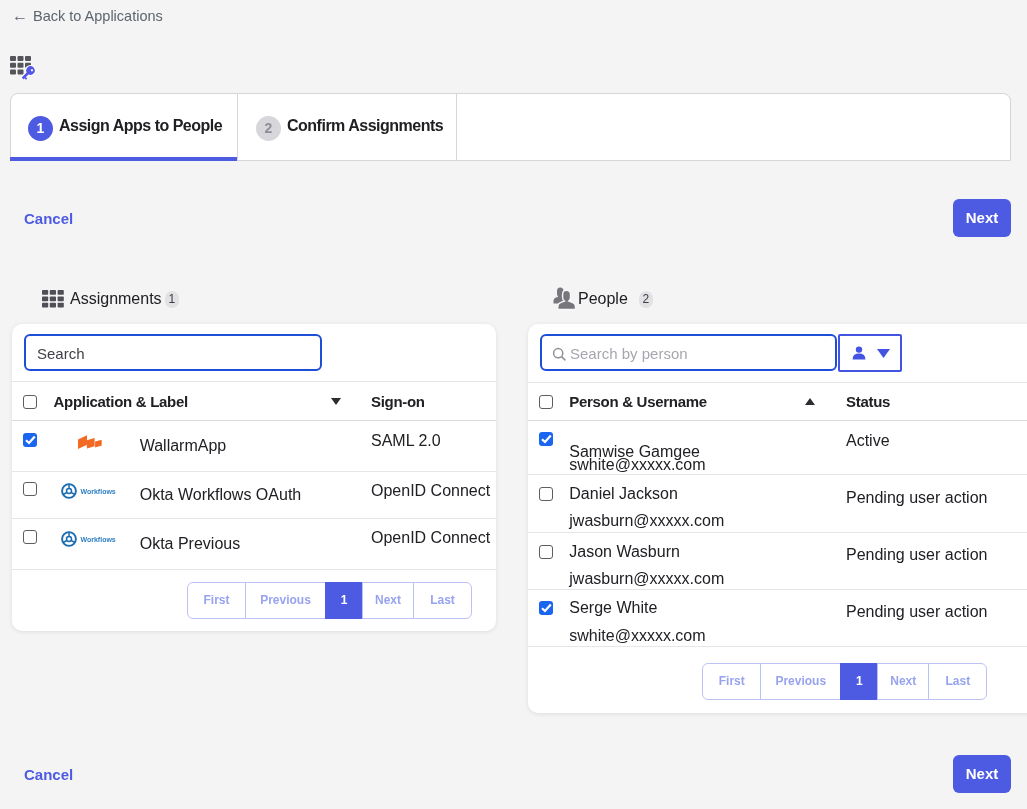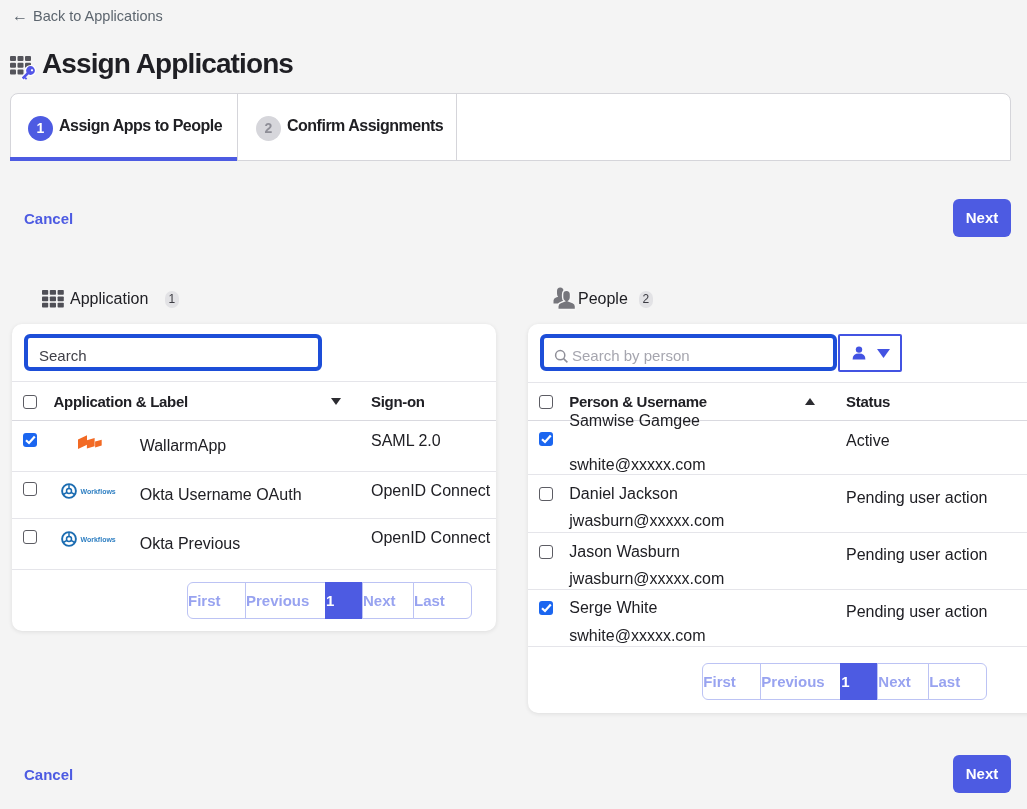--- a/index.html
+++ b/index.html
@@ -13,30 +13,30 @@
   .underline { position:absolute; left:-1px; bottom:-1px; width:227px; height:4px; background:#4d5be2; }
   .stepc { position:absolute; width:25px; height:25px; border-radius:50%; top:22px; text-align:center; line-height:25px; font-size:14px; font-weight:bold; }
   .s1 { left:17px; background:#4d5be2; color:#fff; }
   .s2 { left:245px; background:#d6d6db; color:#8e8e97; }
   .tabtext { position:absolute; top:22.5px; font-size:16px; font-weight:bold; color:#202024; letter-spacing:-0.5px; }
   .cancel { font-size:15px; font-weight:bold; color:#4d5be2; }
   .nextbtn { width:58px; height:38px; background:#4d5be2; border-radius:6px; color:#fff; font-size:15px; font-weight:bold; text-align:center; line-height:38px; }
   .sechead { font-size:16px; color:#202025; line-height:19px; }
   .badge { background:#e2e2e5; border-radius:8px; font-size:12px; color:#3c3c43; min-width:6px; padding:0 3.5px; height:17px; text-align:center; line-height:17px; }
   .card { background:#fff; border-radius:10px; box-shadow:0 1px 4px rgba(29,29,33,.10); }
-  .srch { border:4px solid #1d4ed8; border-radius:6px; background:#fff; }
+  .srch { border:2px solid #1d4ed8; border-radius:6px; background:#fff; }
   .srch .txt { position:absolute; left:11px; top:0; line-height:35px; font-size:15px; color:#3f3f47; }
   .hline { position:absolute; left:0; width:100%; height:1px; background:#e5e5ea; }
   .cb { position:absolute; width:14px; height:14px; border:1.4px solid #5c5c63; border-radius:3px; background:#fff; }
   .cb.on { border:none; background:#1b66f0; }
   .cb.on svg { position:absolute; left:1.5px; top:2px; }
   .thead { font-size:15px; font-weight:bold; color:#202025; line-height:18px; letter-spacing:-0.3px; }
   .cell { font-size:16px; color:#202025; line-height:18px; }
   .pag { position:absolute; display:flex; height:37px; }
-  .pag .pb { height:37px; border:1px solid #bcc3f4; background:#fff; color:#98a3f0; font-size:15px; font-weight:bold; text-align:left; line-height:35px; margin-left:-1px; }
+  .pag .pb { height:37px; border:1px solid #bcc3f4; background:#fff; color:#98a3f0; font-size:12px; font-weight:bold; text-align:center; line-height:35px; margin-left:-1px; }
   .pag .pb:first-child { border-radius:6px 0 0 6px; margin-left:0; }
   .pag .pb:last-child { border-radius:0 6px 6px 0; }
   .pag .pb.act { background:#4d5be2; color:#fff; border-color:#4d5be2; }
 </style>
 </head>
 <body>
 <div class="page">
   <div class="abs back"><span style="font-size:16px;letter-spacing:0">←</span><span style="margin-left:5px">Back to Applications</span></div>
 
   <svg class="abs" style="left:9px;top:55px" width="30" height="28" viewBox="0 0 30 28">
@@ -52,21 +52,20 @@
     </g>
     <g transform="translate(21.5,15.5) rotate(45)">
       <circle cx="0" cy="0" r="5.6" fill="#fff"></circle>
       <rect x="-2.1" y="3" width="4.2" height="9.5" fill="#fff"></rect>
       <circle cx="0" cy="0" r="4.4" fill="#5356e8"></circle>
       <circle cx="0.9" cy="-1.2" r="1.1" fill="#fff"></circle>
       <rect x="-1.2" y="3" width="2.6" height="8.2" fill="#5356e8"></rect>
       <rect x="1.2" y="8" width="2.2" height="1.8" fill="#5356e8"></rect>
     </g>
   </svg>
-  <div class="abs title">Assign Applications</div>
 
   <div class="abs tabbar">
     <div class="tsep" style="left:226px"></div>
     <div class="tsep" style="left:445px"></div>
     <div class="underline"></div>
     <div class="stepc s1">1</div>
     <div class="tabtext" style="left:48px">Assign Apps to People</div>
     <div class="stepc s2">2</div>
     <div class="tabtext" style="left:276px">Confirm Assignments</div>
   </div>
@@ -80,21 +79,21 @@
         <rect x="7.8" y="0" width="6.2" height="4.8" rx="0.8"></rect>
         <rect x="15.6" y="0" width="6.2" height="4.8" rx="0.8"></rect>
       <rect x="0" y="6.4" width="6.2" height="4.8" rx="0.8"></rect>
         <rect x="7.8" y="6.4" width="6.2" height="4.8" rx="0.8"></rect>
         <rect x="15.6" y="6.4" width="6.2" height="4.8" rx="0.8"></rect>
       <rect x="0" y="12.8" width="6.2" height="4.8" rx="0.8"></rect>
         <rect x="7.8" y="12.8" width="6.2" height="4.8" rx="0.8"></rect>
         <rect x="15.6" y="12.8" width="6.2" height="4.8" rx="0.8"></rect>
     </g>
   </svg>
-  <div class="abs sechead" style="left:70px;top:289px">Application</div>
+  <div class="abs sechead" style="left:70px;top:289px">Assignments</div>
   <div class="abs badge" style="left:165px;top:291px">1</div>
 
   <svg class="abs" style="left:553px;top:287px" width="26" height="24" viewBox="0 0 26 24">
     <g fill="#76767c">
       <path d="M7.2 0.5 Q10.5 0.5 10.5 4 L10.5 6.5 Q10.5 9 9 10 L12.5 12 L12.5 16.5 L0.5 16.5 L0.5 13.5 Q0.5 11.5 3 10.6 L5.2 9.8 Q4 8.8 4 6.5 L4 4 Q4 0.5 7.2 0.5 Z"></path>
       <path d="M13.5 3.2 Q17.5 3.2 17.5 7.4 L17.5 10.2 Q17.5 12.8 15.8 14 L19.8 15.6 Q22.5 16.7 22.5 19.5 L22.5 22.5 L4.8 22.5 L4.8 19.5 Q4.8 16.7 7.5 15.6 L11.4 14 Q9.6 12.8 9.6 10.2 L9.6 7.4 Q9.6 3.2 13.5 3.2 Z" stroke="#f7f7f7" stroke-width="1.4"></path>
     </g>
   </svg>
   <div class="abs sechead" style="left:578px;top:289px">People</div>
   <div class="abs badge" style="left:639px;top:291px">2</div>
@@ -131,21 +130,21 @@
 
     <div class="cb" style="left:11px;top:158px"></div>
     <svg class="abs" style="left:48.8px;top:158.6px" width="70" height="16" viewBox="0 0 70 16">
       <circle cx="8" cy="8" r="6.9" fill="none" stroke="#1b6cb1" stroke-width="1.9"></circle>
       <circle cx="8" cy="8" r="2.5" fill="none" stroke="#1b6cb1" stroke-width="1.5"></circle>
       <line x1="8" y1="5.5" x2="8" y2="1.6" stroke="#1b6cb1" stroke-width="1.5"></line>
       <line x1="5.9" y1="9.3" x2="2.3" y2="11.5" stroke="#1b6cb1" stroke-width="1.5"></line>
       <line x1="10.1" y1="9.3" x2="13.7" y2="11.5" stroke="#1b6cb1" stroke-width="1.5"></line>
       <text x="19.5" y="10.6" font-family="Liberation Sans" font-size="7" font-weight="bold" fill="#2e7fc2">Workflows</text>
     </svg>
-    <div class="abs cell" style="left:127.7px;top:161.5px">Okta Username OAuth</div>
+    <div class="abs cell" style="left:127.7px;top:161.5px">Okta Workflows OAuth</div>
     <div class="abs cell" style="left:359px;top:157.5px">OpenID Connect</div>
     <div class="hline" style="top:194px"></div>
 
     <div class="cb" style="left:11px;top:206px"></div>
     <svg class="abs" style="left:48.8px;top:207px" width="70" height="16" viewBox="0 0 70 16">
       <circle cx="8" cy="8" r="6.9" fill="none" stroke="#1b6cb1" stroke-width="1.9"></circle>
       <circle cx="8" cy="8" r="2.5" fill="none" stroke="#1b6cb1" stroke-width="1.5"></circle>
       <line x1="8" y1="5.5" x2="8" y2="1.6" stroke="#1b6cb1" stroke-width="1.5"></line>
       <line x1="5.9" y1="9.3" x2="2.3" y2="11.5" stroke="#1b6cb1" stroke-width="1.5"></line>
       <line x1="10.1" y1="9.3" x2="13.7" y2="11.5" stroke="#1b6cb1" stroke-width="1.5"></line>
@@ -191,21 +190,21 @@
         <polygon points="0,7 10,7 5,0" fill="#2c2c31"></polygon>
       </svg>
     <div class="abs thead" style="left:318px;top:69px">Status</div>
     <div class="hline" style="top:96px;background:#d9d9df"></div>
 
     <div class="cb on" style="left:11.4px;top:107.7px">
         <svg width="11" height="10" viewBox="0 0 11 10">
           <polyline points="1,5.2 4,8 9.8,1.4" fill="none" stroke="#fff" stroke-width="2.2"></polyline>
         </svg>
       </div>
-    <div class="abs cell" style="left:41.3px;top:88px">Samwise Gamgee</div>
+    <div class="abs cell" style="left:41.3px;top:119px">Samwise Gamgee</div>
     <div class="abs cell" style="left:41.3px;top:132.4px">swhite@xxxxx.com</div>
     <div class="abs cell" style="left:318px;top:108.1px">Active</div>
     <div class="hline" style="top:150px"></div>
 
     <div class="cb" style="left:11.4px;top:163.3px"></div>
     <div class="abs cell" style="left:41.3px;top:161.3px">Daniel Jackson</div>
     <div class="abs cell" style="left:41.3px;top:188.2px">jwasburn@xxxxx.com</div>
     <div class="abs cell" style="left:318px;top:165px">Pending user action</div>
     <div class="hline" style="top:207.5px"></div>
 

